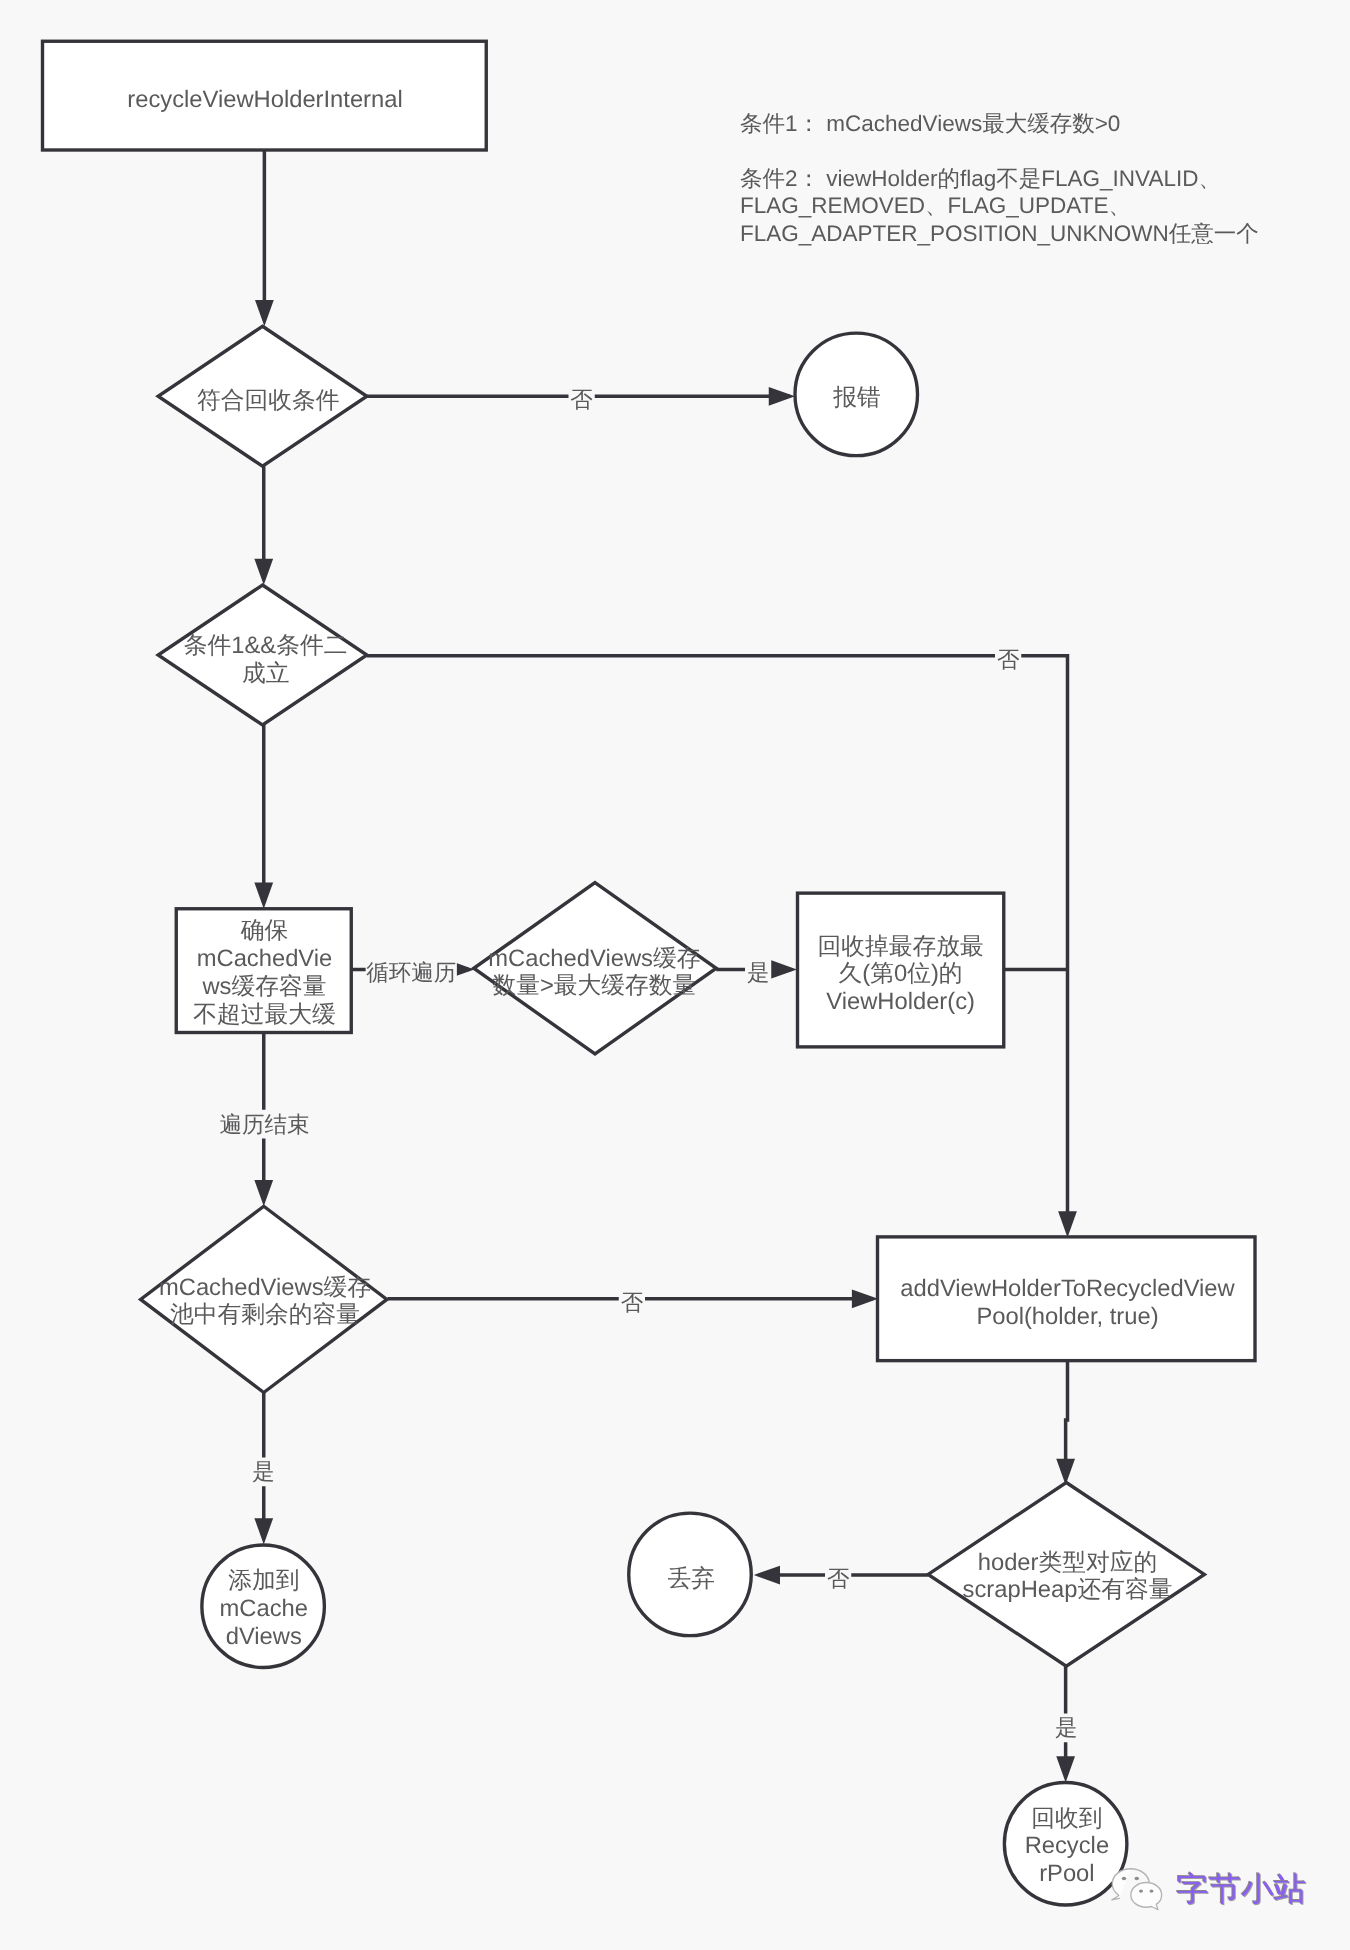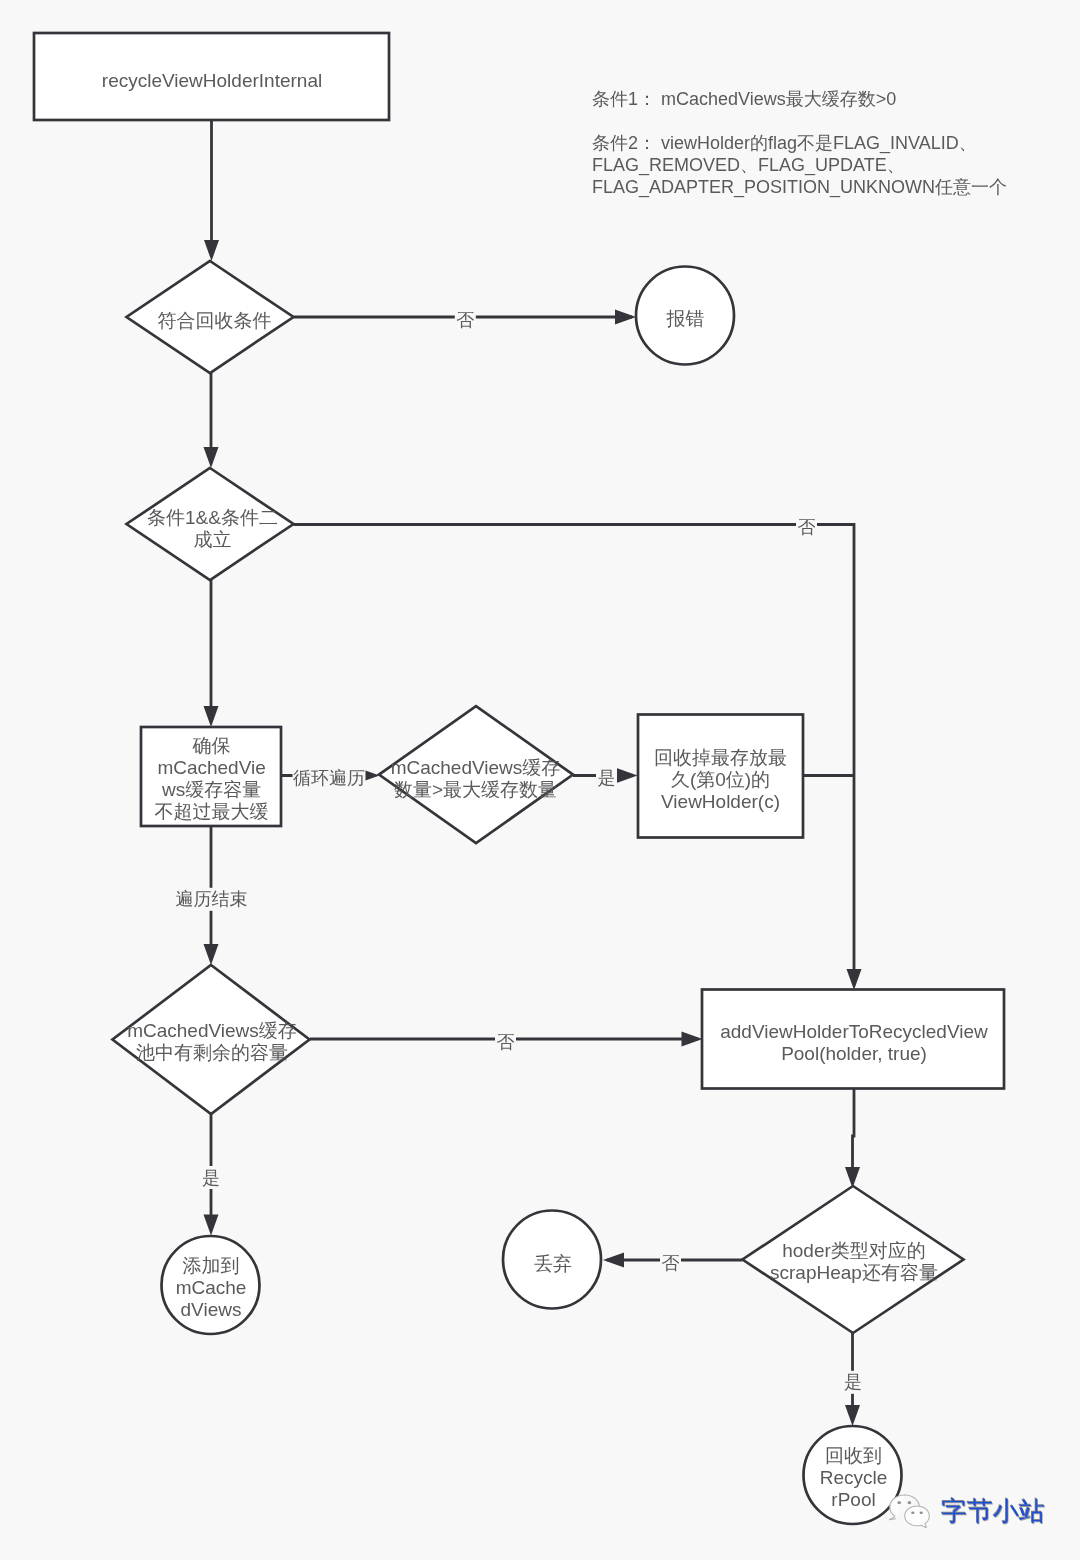--- a/index.html
+++ b/index.html
@@ -12,21 +12,21 @@
   .ahead{fill:#34343a;stroke:none;}
   .nodetext{fill:#5a5a5c;font-family:"Liberation Sans",sans-serif;font-size:19px;
             text-anchor:middle;dominant-baseline:central;}
   .elabel{fill:#5a5a5c;font-family:"Liberation Sans",sans-serif;font-size:18px;
           text-anchor:middle;dominant-baseline:central;}
   .annot{fill:#5a5a5c;font-family:"Liberation Sans",sans-serif;font-size:18px;
          dominant-baseline:central;}
   .lbl-bg{fill:#f8f8f8;}
   .wm{position:absolute;left:887px;top:1491px;display:flex;align-items:flex-start;}
   .wm-icon{display:block;margin-right:6px;margin-top:1px;}
-  .wm-text{font-family:"Liberation Sans",sans-serif;font-size:26px;color:#1d4ed8;
+  .wm-text{font-family:"Liberation Sans",sans-serif;font-size:26px;color:#8b5cf6;
            letter-spacing:0px;line-height:26px;margin-top:7px;
            text-shadow:-0.8px -0.8px 0 #888888, 0.8px 0.8px 0 #9f9f9f, 0 0 0.6px #c8c8c8;}
 
 </style>
 </head>
 <body>
 
 <div id="stage">
 <svg class="flow" width="1080" height="1560" viewBox="0 0 1080 1560">
 <path class="edge" d="M211.5 120 L211.5 255"></path>

